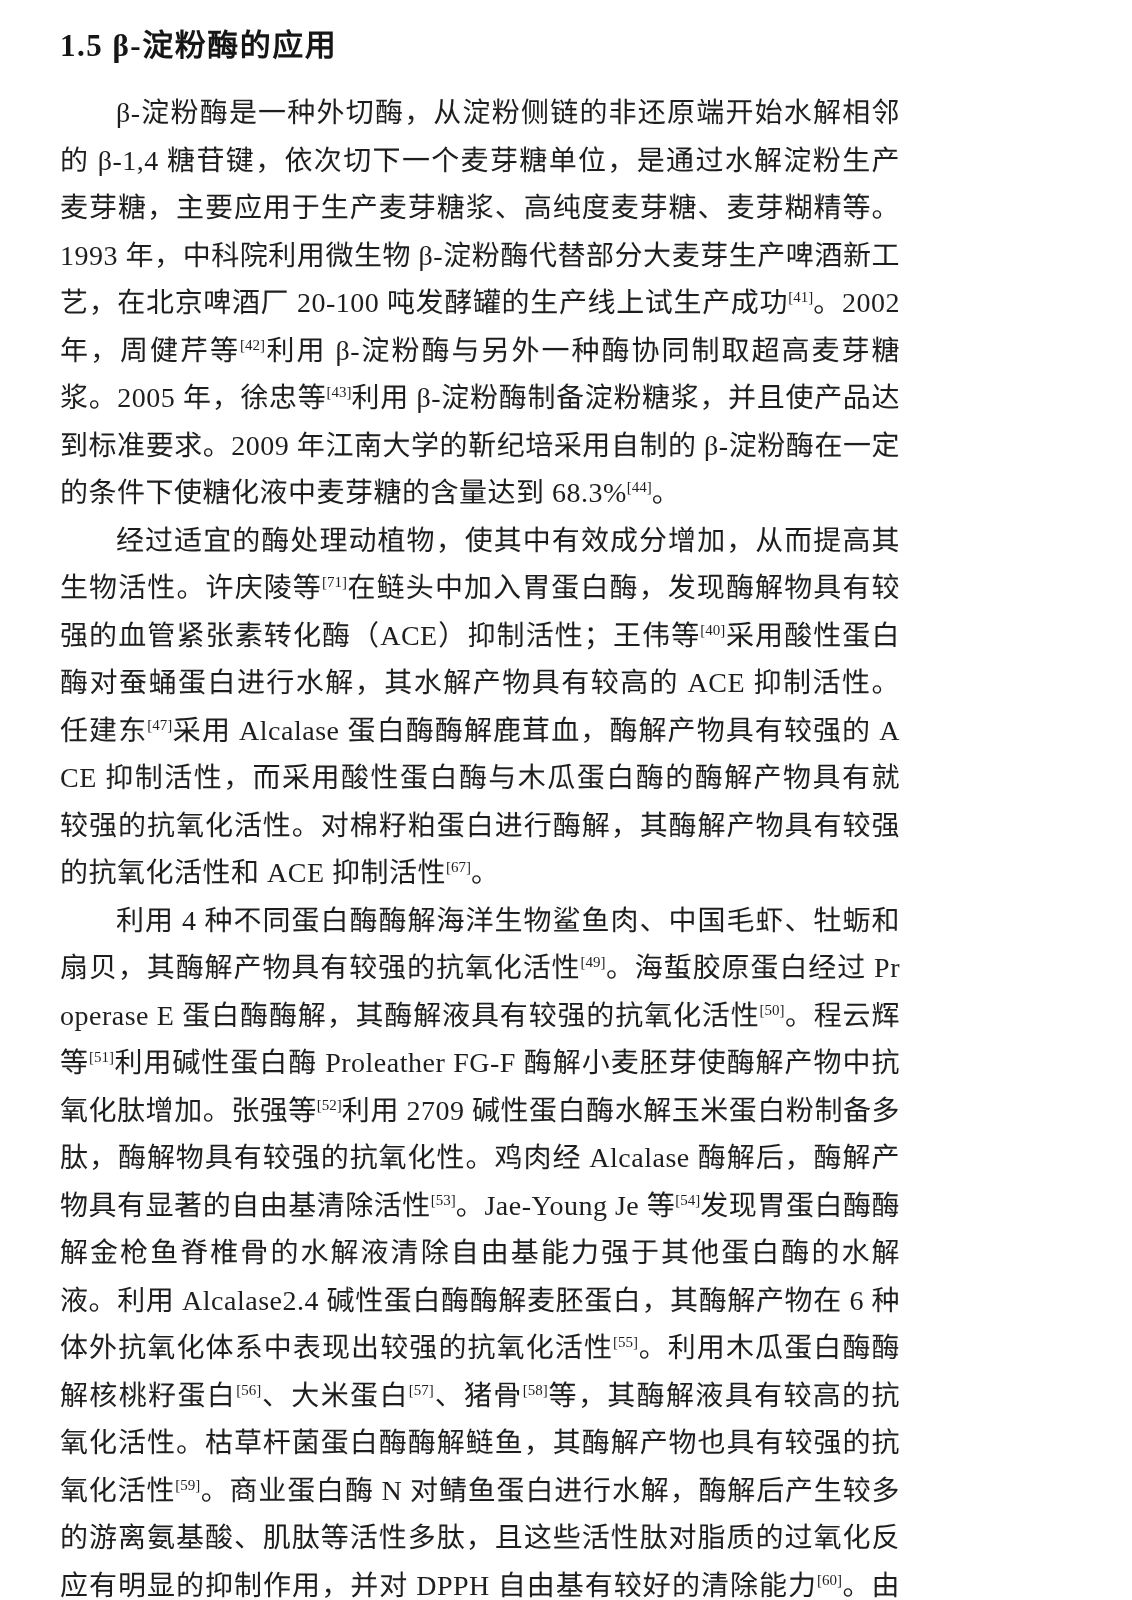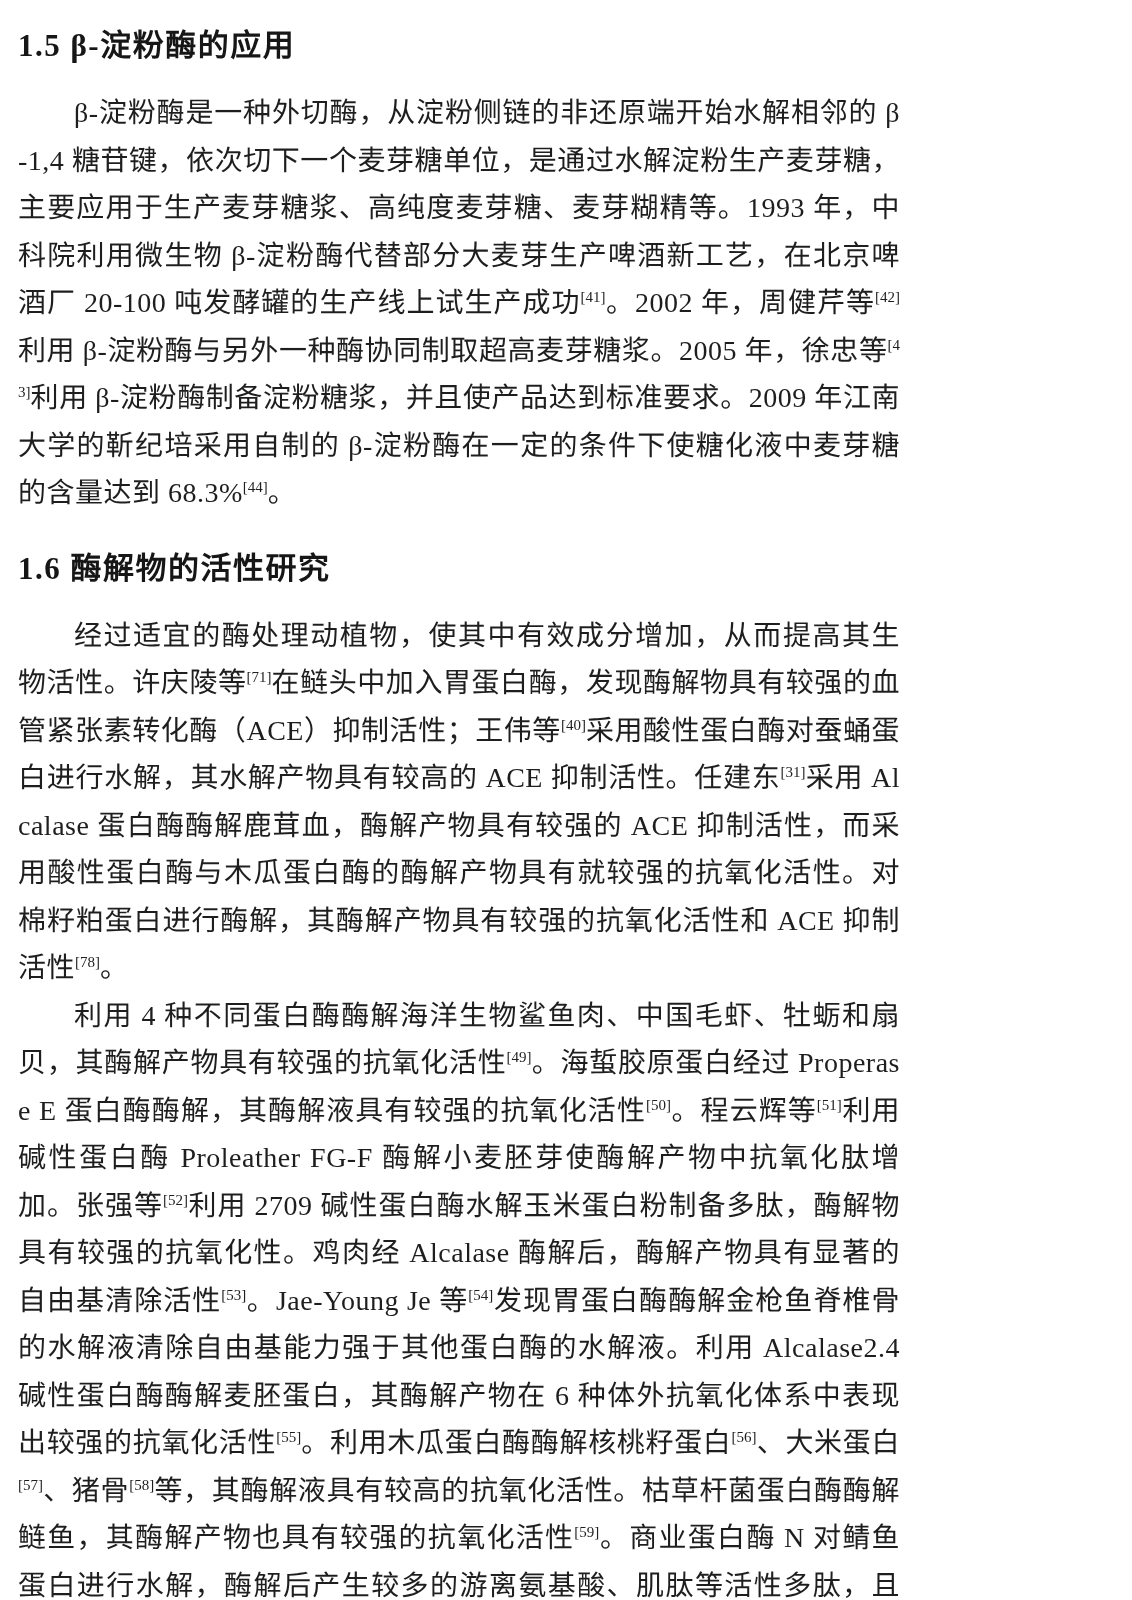--- a/index.html
+++ b/index.html
@@ -12,21 +12,21 @@
     height: 1600px;
     overflow: hidden;
     color: #1e1e1e;
     font-family: "Liberation Serif", "DejaVu Serif", serif;
     -webkit-font-smoothing: antialiased;
   }
   .page {
     box-sizing: border-box;
     width: 936px;
     height: 1600px;
-    padding: 20px 36px 0 18px;
+    padding: 20px 36px 0 60px;
     background: #ffffff;
   }
   .sec-heading {
     font-size: 31px;
     font-weight: bold;
     letter-spacing: 1.5px;
     margin: 0 0 24px 0;
     color: #161616;
   }
   .sec-heading + .para { margin-top: 8px; }
@@ -47,17 +47,16 @@
     letter-spacing: 0;
   }
 </style>
 </head>
 <body>
 
 <main class="page">
   <div id="sections-root">
       <h2 class="sec-heading">1.5 β-淀粉酶的应用</h2>
       <p class="para">β-淀粉酶是一种外切酶，从淀粉侧链的非还原端开始水解相邻的 β-1,4 糖苷键，依次切下一个麦芽糖单位，是通过水解淀粉生产麦芽糖，主要应用于生产麦芽糖浆、高纯度麦芽糖、麦芽糊精等。1993 年，中科院利用微生物 β-淀粉酶代替部分大麦芽生产啤酒新工艺，在北京啤酒厂 20-100 吨发酵罐的生产线上试生产成功<sup>[41]</sup>。2002 年，周健芹等<sup>[42]</sup>利用 β-淀粉酶与另外一种酶协同制取超高麦芽糖浆。2005 年，徐忠等<sup>[43]</sup>利用 β-淀粉酶制备淀粉糖浆，并且使产品达到标准要求。2009 年江南大学的靳纪培采用自制的 β-淀粉酶在一定的条件下使糖化液中麦芽糖的含量达到 68.3%<sup>[44]</sup>。</p>
-      <h2 class="sec-heading not-first">1.6 酶解物的活性研究</h2>
-      <p class="para">经过适宜的酶处理动植物，使其中有效成分增加，从而提高其生物活性。许庆陵等<sup>[71]</sup>在鲢头中加入胃蛋白酶，发现酶解物具有较强的血管紧张素转化酶（ACE）抑制活性；王伟等<sup>[40]</sup>采用酸性蛋白酶对蚕蛹蛋白进行水解，其水解产物具有较高的 ACE 抑制活性。任建东<sup>[31]</sup>采用 Alcalase 蛋白酶酶解鹿茸血，酶解产物具有较强的 ACE 抑制活性，而采用酸性蛋白酶与木瓜蛋白酶的酶解产物具有就较强的抗氧化活性。对棉籽粕蛋白进行酶解，其酶解产物具有较强的抗氧化活性和 ACE 抑制活性<sup>[78]</sup>。</p>
+      <p class="para">经过适宜的酶处理动植物，使其中有效成分增加，从而提高其生物活性。许庆陵等<sup>[71]</sup>在鲢头中加入胃蛋白酶，发现酶解物具有较强的血管紧张素转化酶（ACE）抑制活性；王伟等<sup>[40]</sup>采用酸性蛋白酶对蚕蛹蛋白进行水解，其水解产物具有较高的 ACE 抑制活性。任建东<sup>[47]</sup>采用 Alcalase 蛋白酶酶解鹿茸血，酶解产物具有较强的 ACE 抑制活性，而采用酸性蛋白酶与木瓜蛋白酶的酶解产物具有就较强的抗氧化活性。对棉籽粕蛋白进行酶解，其酶解产物具有较强的抗氧化活性和 ACE 抑制活性<sup>[67]</sup>。</p>
       <p class="para">利用 4 种不同蛋白酶酶解海洋生物鲨鱼肉、中国毛虾、牡蛎和扇贝，其酶解产物具有较强的抗氧化活性<sup>[49]</sup>。海蜇胶原蛋白经过 Properase E 蛋白酶酶解，其酶解液具有较强的抗氧化活性<sup>[50]</sup>。程云辉等<sup>[51]</sup>利用碱性蛋白酶 Proleather FG-F 酶解小麦胚芽使酶解产物中抗氧化肽增加。张强等<sup>[52]</sup>利用 2709 碱性蛋白酶水解玉米蛋白粉制备多肽，酶解物具有较强的抗氧化性。鸡肉经 Alcalase 酶解后，酶解产物具有显著的自由基清除活性<sup>[53]</sup>。Jae-Young Je 等<sup>[54]</sup>发现胃蛋白酶酶解金枪鱼脊椎骨的水解液清除自由基能力强于其他蛋白酶的水解液。利用 Alcalase2.4 碱性蛋白酶酶解麦胚蛋白，其酶解产物在 6 种体外抗氧化体系中表现出较强的抗氧化活性<sup>[55]</sup>。利用木瓜蛋白酶酶解核桃籽蛋白<sup>[56]</sup>、大米蛋白<sup>[57]</sup>、猪骨<sup>[58]</sup>等，其酶解液具有较高的抗氧化活性。枯草杆菌蛋白酶酶解鲢鱼，其酶解产物也具有较强的抗氧化活性<sup>[59]</sup>。商业蛋白酶 N 对鲭鱼蛋白进行水解，酶解后产生较多的游离氨基酸、肌肽等活性多肽，且这些活性肽对脂质的过氧化反应有明显的抑制作用，并对 DPPH 自由基有较好的清除能力<sup>[60]</sup>。由黑曲霉发酵制备阿魏酸酯酶和阿拉伯木聚糖酶混合酶制剂酶解麦麸所获得的酶解产物具有较强的抗活性，是一种天然的抗氧化剂<sup>[61]</sup>。陈园园<sup>[62]</sup>采用两种酶进行双酶同解得大豆肽，酶解产物具有抗疲劳与抗氧化活性。经蛋白酶酶解蛹虫草残渣，其酶解液在浓度 400mg/kg 可提高机体抗氧化酶活力，还可升高免疫器官系数，增加记忆力，抗衰老的效果<sup>[63]</sup>。有文献报道外加葡萄糖与利用木瓜蛋白酶水解出得酶解液进行美拉德反应，其产物具有较强的抗氧化活性。</p>
     </div>
 </main>
 
 </body></html>

